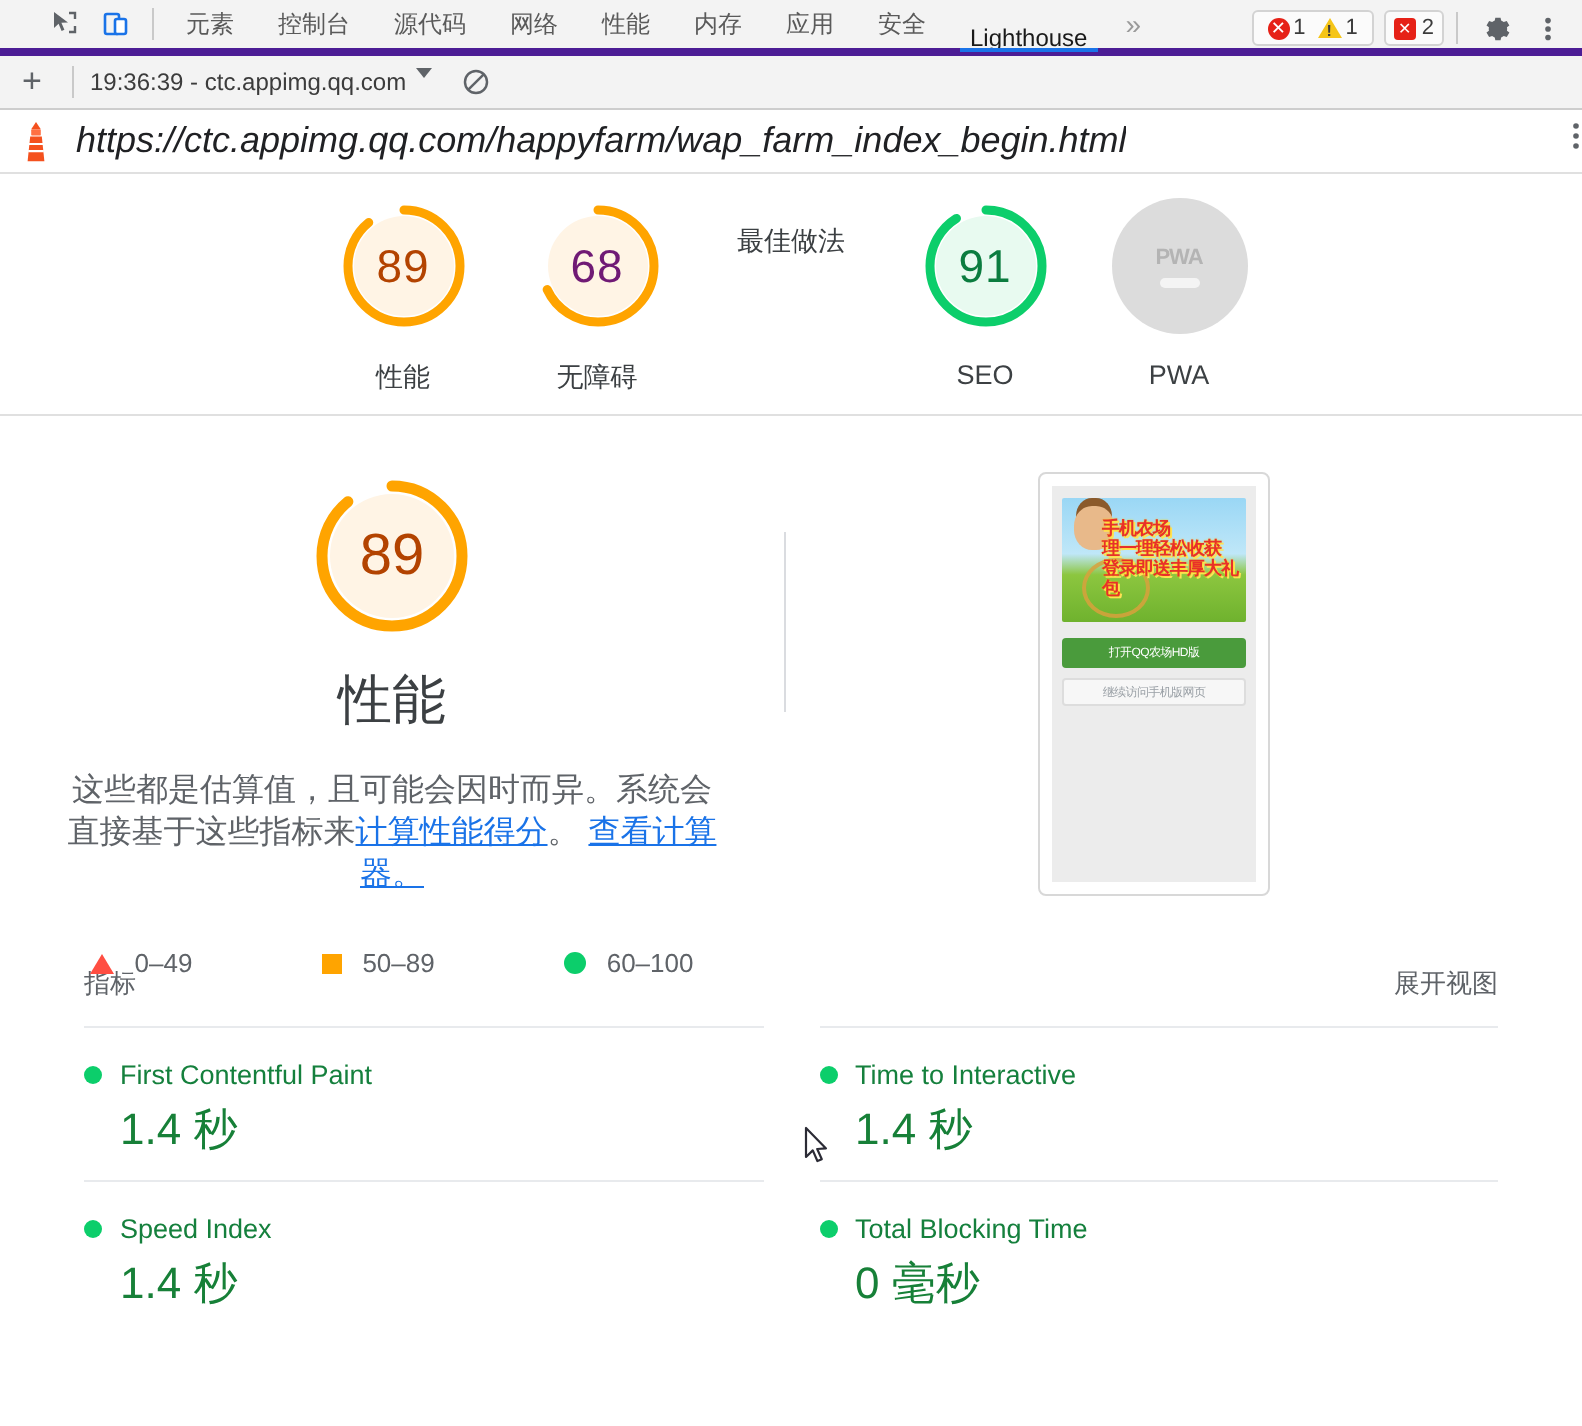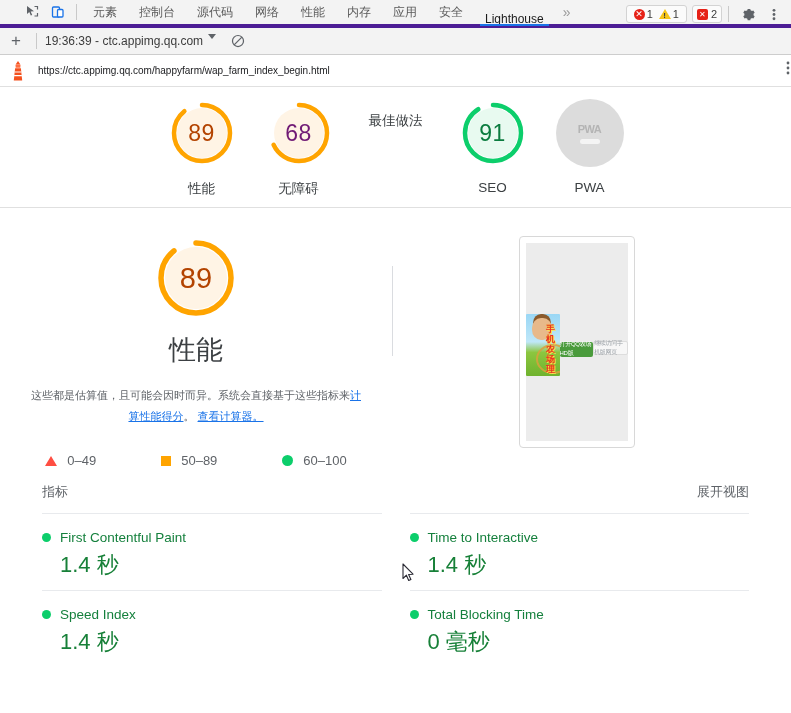--- a/index.html
+++ b/index.html
@@ -125,22 +125,22 @@
   .url-bar {
     height: 32px;
     display: flex; align-items: center;
     background: #ffffff;
     border-bottom: 1px solid #e0e0e0;
     padding-left: 8px;
     position: relative;
   }
   .lh-logo { width: 20px; height: 22px; flex:none; display:flex;align-items:center;justify-content:center;}
   .url-text {
-    font-size: 10px; color: #202124; margin-left: 10px;
-    white-space: nowrap; overflow: hidden;
+    font-size: 18px; color: #202124; margin-left: 10px;
+    white-space: nowrap; overflow: hidden; font-style: italic;
   }
   .url-kebab {
     position:absolute; right: 1px; top: 5px;
   }
 
   
   .gauges-strip {
     height: 121px;
     display: flex; align-items: flex-start; justify-content: center;
     gap: 29px;
@@ -184,21 +184,21 @@
     position:absolute; inset:0; display:flex; align-items:center; justify-content:center;
     font-size: 29px; color: #b34300;
   }
   .hero-title {
     font-size: 27px; color: #3c4043; margin-top: 12px; font-weight: 400;
   }
   .hero-desc {
     margin-top: 17px;
     width: 330px;
     text-align: center;
-    font-size: 11px;
+    font-size: 16px;
     line-height: 21px;
     color: #5f6368;
   }
   .hero-desc a { color: #1a73e8; text-decoration: underline; }
   .legend {
     margin-top: 26px;
     display: flex; align-items: center; gap: 65px;
     font-size: 13px; color: #5f6368;
   }
   .legend-item { display:flex; align-items:center; gap: 10px; }
@@ -216,21 +216,21 @@
   }
   .thumb-frame {
     width: 116px; height: 212px;
     border: 1px solid #d8d8d8; border-radius: 4px;
     background: #fff;
     padding: 6px 6px;
   }
   .thumb-inner {
     width: 100%; height: 100%;
     background: #ececec;
-    display:flex; align-items:center;
+    display:flex; flex-direction:column; align-items:center;
     padding-top: 6px;
   }
   .thumb-banner {
     width: 92px; height: 62px;
     background: linear-gradient(180deg,#9ad7f5 0%, #bfe7f8 45%, #8cc63f 62%, #6fb22e 100%);
     position:relative; overflow:hidden;
     border-radius: 1px;
   }
   .banner-txt {
     position:absolute; left: 20px; top: 10px;

